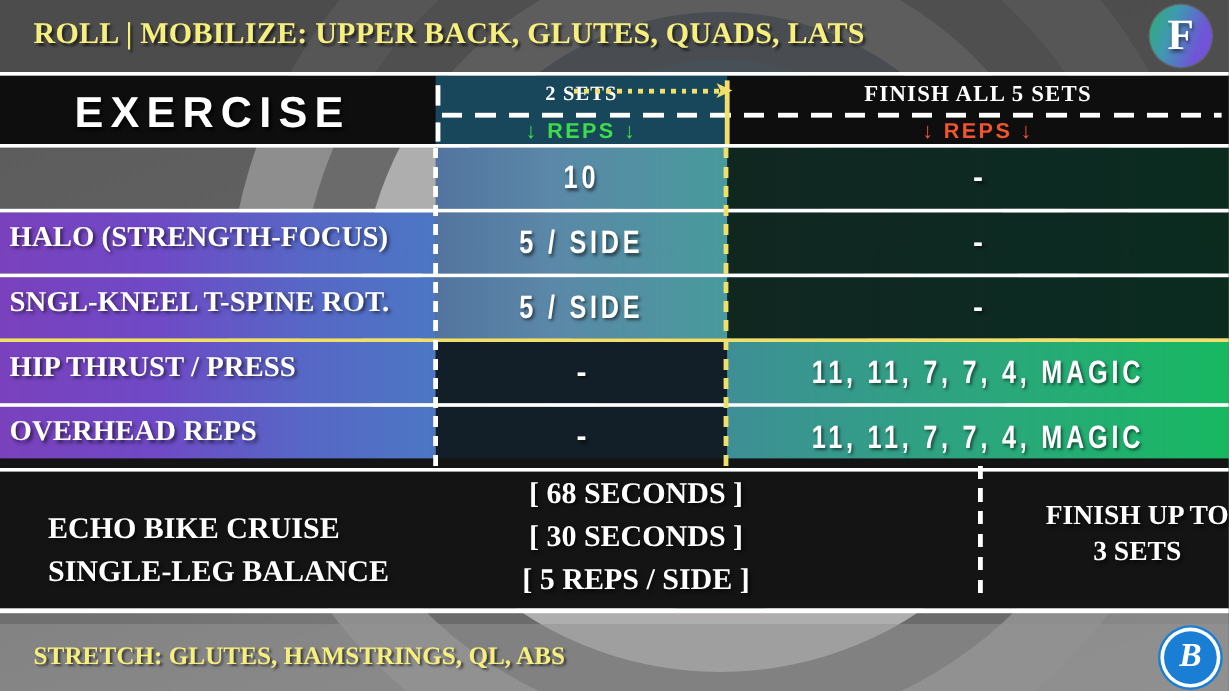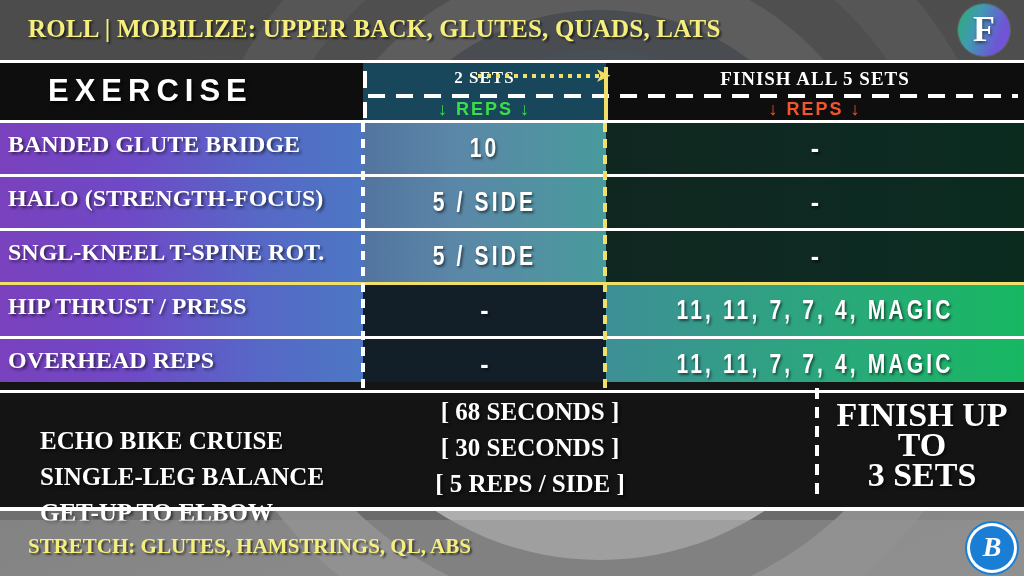--- a/index.html
+++ b/index.html
@@ -72,23 +72,23 @@
   }
 
   
   .table{position:absolute;left:0;top:60px;width:1024px;height:460px;}
   .wrow{position:absolute;left:0;width:1024px;height:3px;background:#ffffff;z-index:6;}
   .sep-top{top:0;}
 
   .hdr{position:absolute;left:0;top:3px;width:1024px;height:57px;background:#0e0e0e;overflow:hidden;}
   .hdr-mid{position:absolute;left:363px;top:0;width:243px;height:57px;background:#18475c;}
   .hdr-title{
-    position:absolute;left:48px;top:10px;width:300px;
+    position:absolute;left:62px;top:10px;width:300px;
     font-family:"Liberation Sans",sans-serif;font-weight:bold;
-    font-size:31px;letter-spacing:6px;color:#ffffff;
+    font-size:36px;letter-spacing:6px;color:#ffffff;
     text-shadow:2px 2px 3px rgba(0,0,0,0.85);
   }
   .hdr-2sets{
     position:absolute;left:363px;top:5px;width:243px;text-align:center;
     font-size:17px;font-weight:bold;color:#ffffff;letter-spacing:1px;
     font-family:"Liberation Serif",serif;
   }
   .hdr-finish{
     position:absolute;left:606px;top:5px;width:418px;text-align:center;
     font-size:19px;font-weight:bold;color:#ffffff;letter-spacing:1px;
@@ -173,22 +173,22 @@
     position:absolute;left:370px;top:4px;width:320px;text-align:center;
     font-size:25px;font-weight:bold;color:#ffffff;
     text-shadow:2px 2px 3px rgba(0,0,0,0.6);font-family:"Liberation Serif",serif;
   }
   .fin-div{
     position:absolute;left:815px;top:6px;width:4px;height:113px;z-index:7;
     background:repeating-linear-gradient(to bottom,#ffffff 0 11px,transparent 11px 19px);
   }
   .fin-right{
     position:absolute;left:820px;top:0;width:204px;height:125px;
-    display:flex;align-items:center;justify-content:flex-start;text-align:center;
-    font-size:34px;font-weight:bold;color:#ffffff;line-height:30px;
+    display:flex;align-items:center;justify-content:flex-end;text-align:center;
+    font-size:23px;font-weight:bold;color:#ffffff;line-height:30px;
     text-shadow:2px 2px 3px rgba(0,0,0,0.6);font-family:"Liberation Serif",serif;
   }
   .sep-bot{position:absolute;left:0;top:507px;width:1024px;height:4px;background:#ffffff;z-index:8;}
 </style>
 </head>
 <body>
 
 <div id="board">
 
   <div class="bg-base"></div>
@@ -221,23 +221,20 @@
       <div class="hdr-arrow"></div>
       <div class="hdr-arrowhead">➤</div>
       <div class="hdr-ytick"></div>
       <div class="hdr-finish">FINISH ALL 5 SETS</div>
       <div class="hdr-reps-g">↓ REPS ↓</div>
       <div class="hdr-reps-r">↓ REPS ↓</div>
     </div>
 
     <div class="rowline" style="top:60px"></div>
     <div class="row" style="top:63px">
-      <div class="cell-name">
-        <div class="lbl">BANDED GLUTE BRIDGE</div>
-      </div>
       <div class="cell-mid on">
         <div class="val">10</div>
       </div>
       <div class="cell-right off">
         <div class="val dash">-</div>
       </div>
     </div>
 
     <div class="rowline" style="top:114px"></div>
     <div class="row" style="top:117px">
@@ -301,21 +298,20 @@
     <div class="fin-left">
       <div class="fin-line" style="top:12px">
         <div class="fin-name">ECHO BIKE CRUISE</div>
         <div class="fin-val">[ 68 SECONDS ]</div>
       </div>
       <div class="fin-line" style="top:48px">
         <div class="fin-name">SINGLE-LEG BALANCE</div>
         <div class="fin-val">[ 30 SECONDS ]</div>
       </div>
       <div class="fin-line" style="top:84px">
-        <div class="fin-name">GET-UP TO ELBOW</div>
         <div class="fin-val">[ 5 REPS / SIDE ]</div>
       </div>
     </div>
     <div class="fin-div"></div>
     <div class="fin-right">
       <div>
         <div>FINISH UP TO</div>
         <div>3 SETS</div>
       </div>
     </div>

